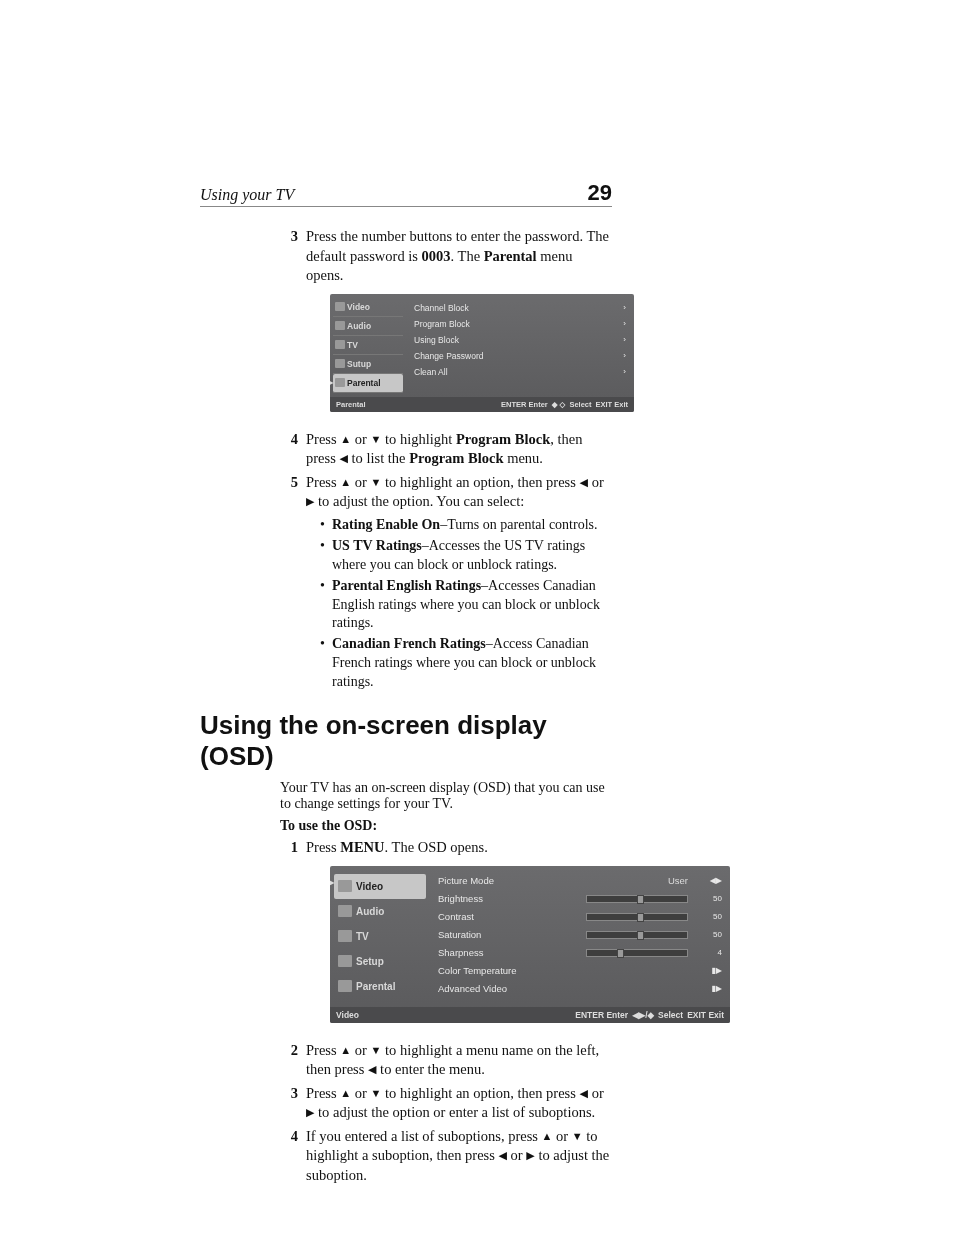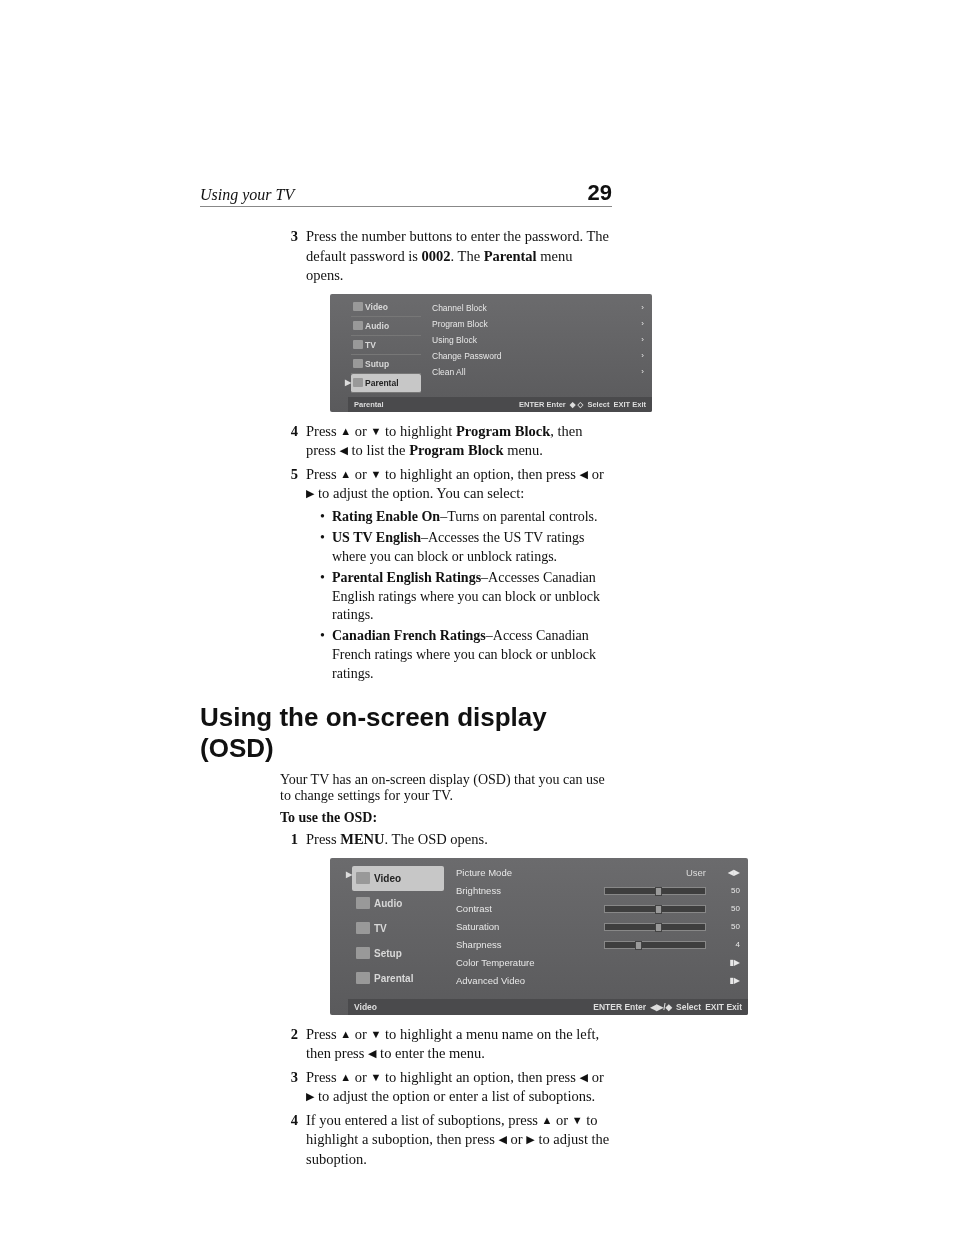--- a/index.html
+++ b/index.html
@@ -60,29 +60,28 @@
     font-weight: 800;
     font-size: 26px;
     margin: 18px 0 8px 0;
   }
   .bold { font-weight: 800; }
   .arrow { font-size: 11px; display: inline-block; position: relative; top: -1px; }
 
   
   .osd {
     width: 304px;
-    margin: 8px 0 10px 130px;
+    margin: 8px 0 18px 130px;
     background: #5a5a5c;
     background: linear-gradient(#6b6b6d,#5a5a5c);
     color: #eee;
     font-family: Arial, sans-serif;
     font-size: 9px;
     border-radius: 2px;
     overflow: hidden;
-    padding-left: 18px;
   }
   .osd .main { display: flex; }
   .osd .side {
     width: 70px;
     flex: 0 0 70px;
     padding: 4px 3px;
   }
   .osd .side .tab {
     padding: 4px 2px 4px 14px;
     border-bottom: 1px solid #777;
@@ -167,21 +166,21 @@
 <div class="page">
 
   <div class="page-header">
     <span>Using your TV</span>
     <span class="page-num">29</span>
   </div>
 
   <div id="steps-a">
       <div class="step">
         <div class="num">3</div>
-        <div class="body"><span>Press the number buttons to enter the password. The default password is </span><span class="bold">0002</span><span>. The </span><span class="bold">Parental</span><span> menu opens.</span></div>
+        <div class="body"><span>Press the number buttons to enter the password. The default password is </span><span class="bold">0003</span><span>. The </span><span class="bold">Parental</span><span> menu opens.</span></div>
       </div>
     </div>
 
   <div class="osd">
     <div class="main">
       <div class="side" id="parental-side">
           <div class="tab"><span class="ico"></span><span>Video</span></div>
           <div class="tab"><span class="ico"></span><span>Audio</span></div>
           <div class="tab"><span class="ico"></span><span>TV</span></div>
           <div class="tab"><span class="ico"></span><span>Sutup</span></div>
@@ -224,21 +223,21 @@
       <div class="step">
         <div class="num">5</div>
         <div class="body"><span>Press </span><span class="arrow">▲</span><span> or </span><span class="arrow">▼</span><span> to highlight an option, then press </span><span class="arrow">◀</span><span> or </span><span class="arrow">▶</span><span> to adjust the option. You can select:</span></div>
       </div>
       <div class="sub">
         <div class="dot">•</div>
         <div class="body"><span class="bold">Rating Enable On</span><span>–Turns on parental controls.</span></div>
       </div>
       <div class="sub">
         <div class="dot">•</div>
-        <div class="body"><span class="bold">US TV English</span><span>–Accesses the US TV ratings where you can block or unblock ratings.</span></div>
+        <div class="body"><span class="bold">US TV Ratings</span><span>–Accesses the US TV ratings where you can block or unblock ratings.</span></div>
       </div>
       <div class="sub">
         <div class="dot">•</div>
         <div class="body"><span class="bold">Parental English Ratings</span><span>–Accesses Canadian English ratings where you can block or unblock ratings.</span></div>
       </div>
       <div class="sub">
         <div class="dot">•</div>
         <div class="body"><span class="bold">Canadian French Ratings</span><span>–Access Canadian French ratings where you can block or unblock ratings.</span></div>
       </div>
     </div>

